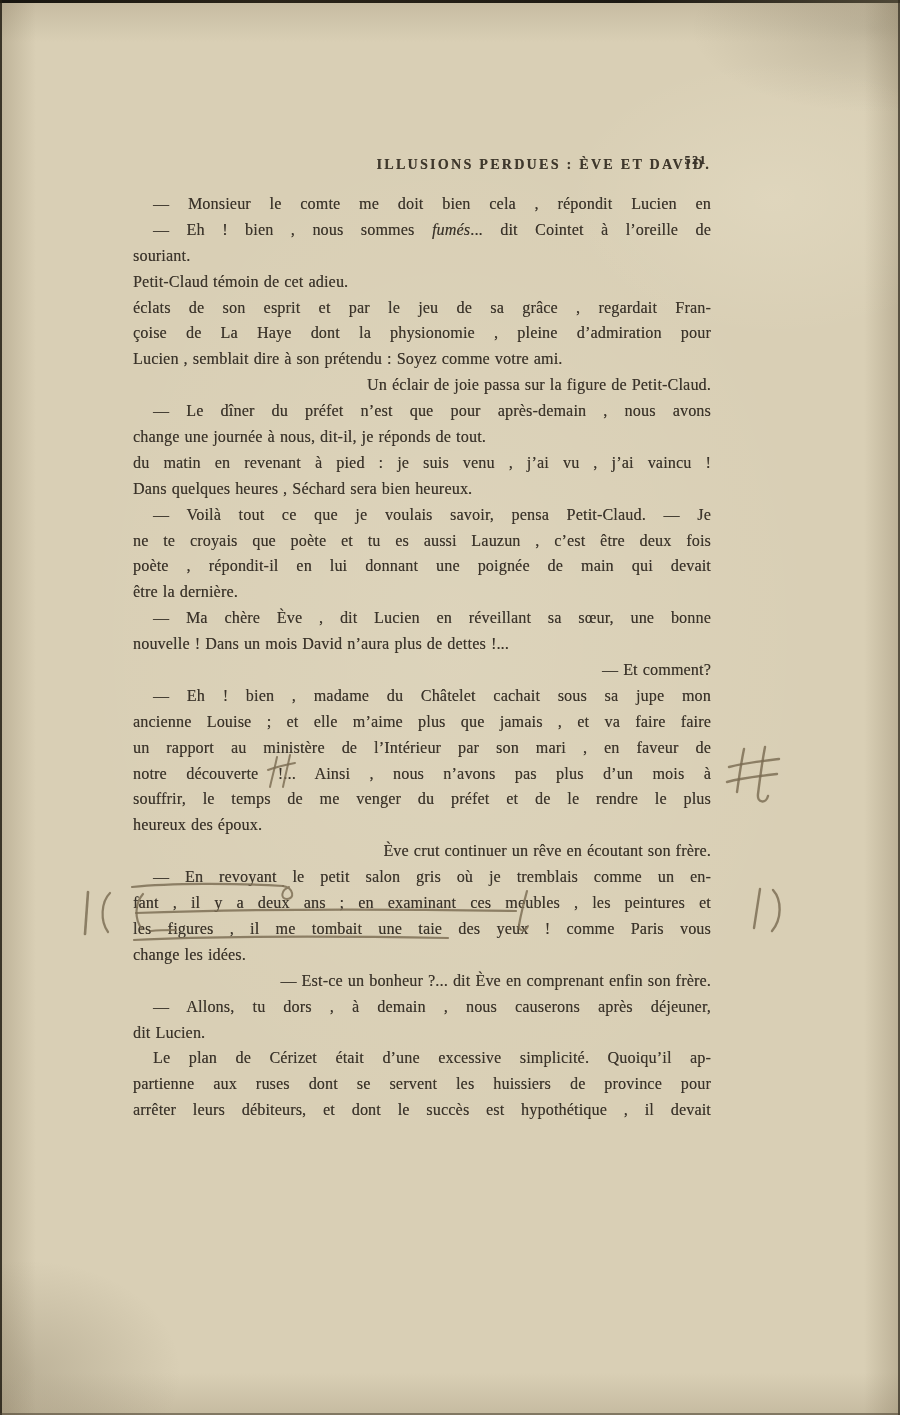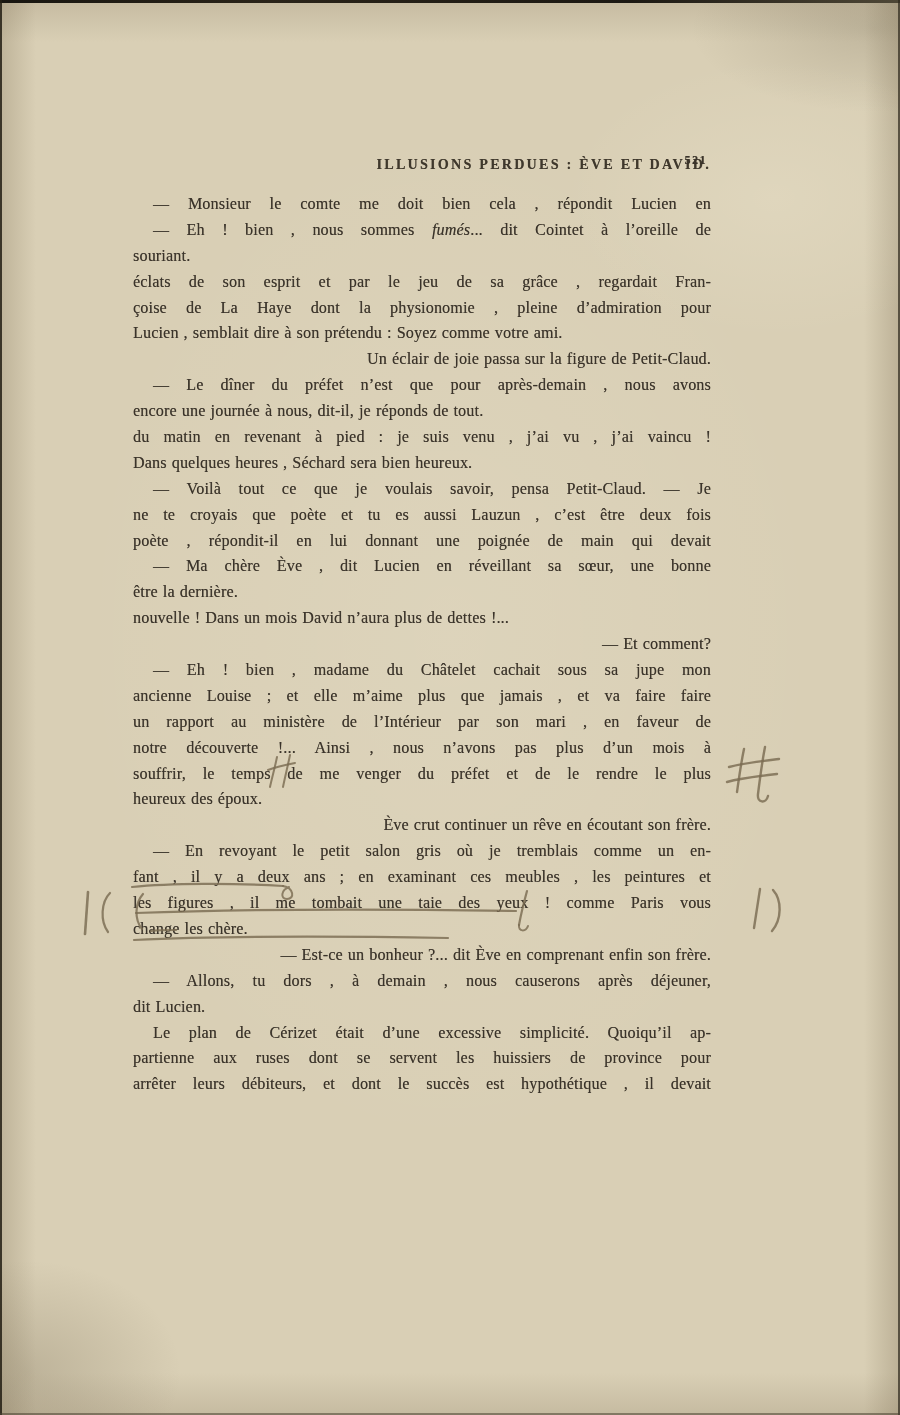--- a/index.html
+++ b/index.html
@@ -64,46 +64,47 @@
 
   <div class="header">
     <span class="title">ILLUSIONS PERDUES : ÈVE ET DAVID.</span>
     <span class="pagenum">521</span>
   </div>
 
   <div class="text-block">
       <div class="line first j"><span>— Monsieur le comte me doit bien cela , répondit Lucien en</span></div>
       <div class="line first j"><span>— Eh ! bien , nous sommes </span><em>fumés</em><span>... dit Cointet à l’oreille de</span></div>
       <div class="line"><span>souriant.</span></div>
+      <div class="line"><span>Petit-Claud témoin de cet adieu.</span></div>
       <div class="line j"><span>éclats de son esprit et par le jeu de sa grâce , regardait Fran-</span></div>
       <div class="line j"><span>çoise de La Haye dont la physionomie , pleine d’admiration pour</span></div>
       <div class="line"><span>Lucien , semblait dire à son prétendu : Soyez comme votre ami.</span></div>
       <div class="line first"><span>Un éclair de joie passa sur la figure de Petit-Claud.</span></div>
       <div class="line first j"><span>— Le dîner du préfet n’est que pour après-demain , nous avons</span></div>
-      <div class="line"><span>encore une journée à nous, dit-il, je réponds de tout.</span></div>
+      <div class="line"><span>change une journée à nous, dit-il, je réponds de tout.</span></div>
       <div class="line j"><span>du matin en revenant à pied : je suis venu , j’ai vu , j’ai vaincu !</span></div>
       <div class="line"><span>Dans quelques heures , Séchard sera bien heureux.</span></div>
       <div class="line first j"><span>— Voilà tout ce que je voulais savoir, pensa Petit-Claud. — Je</span></div>
       <div class="line j"><span>ne te croyais que poète et tu es aussi Lauzun , c’est être deux fois</span></div>
       <div class="line j"><span>poète , répondit-il en lui donnant une poignée de main qui devait</span></div>
+      <div class="line"><span>être la dernière.</span></div>
       <div class="line first j"><span>— Ma chère Ève , dit Lucien en réveillant sa sœur, une bonne</span></div>
-      <div class="line"><span>être la dernière.</span></div>
       <div class="line"><span>nouvelle ! Dans un mois David n’aura plus de dettes !...</span></div>
       <div class="line first"><span>— Et comment?</span></div>
       <div class="line first j"><span>— Eh ! bien , madame du Châtelet cachait sous sa jupe mon</span></div>
       <div class="line j"><span>ancienne Louise ; et elle m’aime plus que jamais , et va faire faire</span></div>
       <div class="line j"><span>un rapport au ministère de l’Intérieur par son mari , en faveur de</span></div>
       <div class="line j"><span>notre découverte !... Ainsi , nous n’avons pas plus d’un mois à</span></div>
       <div class="line j"><span>souffrir, le temps de me venger du préfet et de le rendre le plus</span></div>
       <div class="line"><span>heureux des époux.</span></div>
       <div class="line first"><span>Ève crut continuer un rêve en écoutant son frère.</span></div>
       <div class="line first j"><span>— En revoyant le petit salon gris où je tremblais comme un en-</span></div>
       <div class="line j"><span>fant , il y a deux ans ; en examinant ces meubles , les peintures et</span></div>
       <div class="line j"><span>les figures , il me tombait une taie des yeux ! comme Paris vous</span></div>
-      <div class="line"><span>change les chère.</span></div>
+      <div class="line"><span>change les idées.</span></div>
       <div class="line first"><span>— Est-ce un bonheur ?... dit Ève en comprenant enfin son frère.</span></div>
       <div class="line first j"><span>— Allons, tu dors , à demain , nous causerons après déjeuner,</span></div>
       <div class="line"><span>dit Lucien.</span></div>
       <div class="line first j"><span>Le plan de Cérizet était d’une excessive simplicité. Quoiqu’il ap-</span></div>
       <div class="line j"><span>partienne aux ruses dont se servent les huissiers de province pour</span></div>
       <div class="line j"><span>arrêter leurs débiteurs, et dont le succès est hypothétique , il devait</span></div>
     </div>
 
   <svg class="pencil-layer" width="900" height="1415" viewBox="0 0 900 1415">
 

